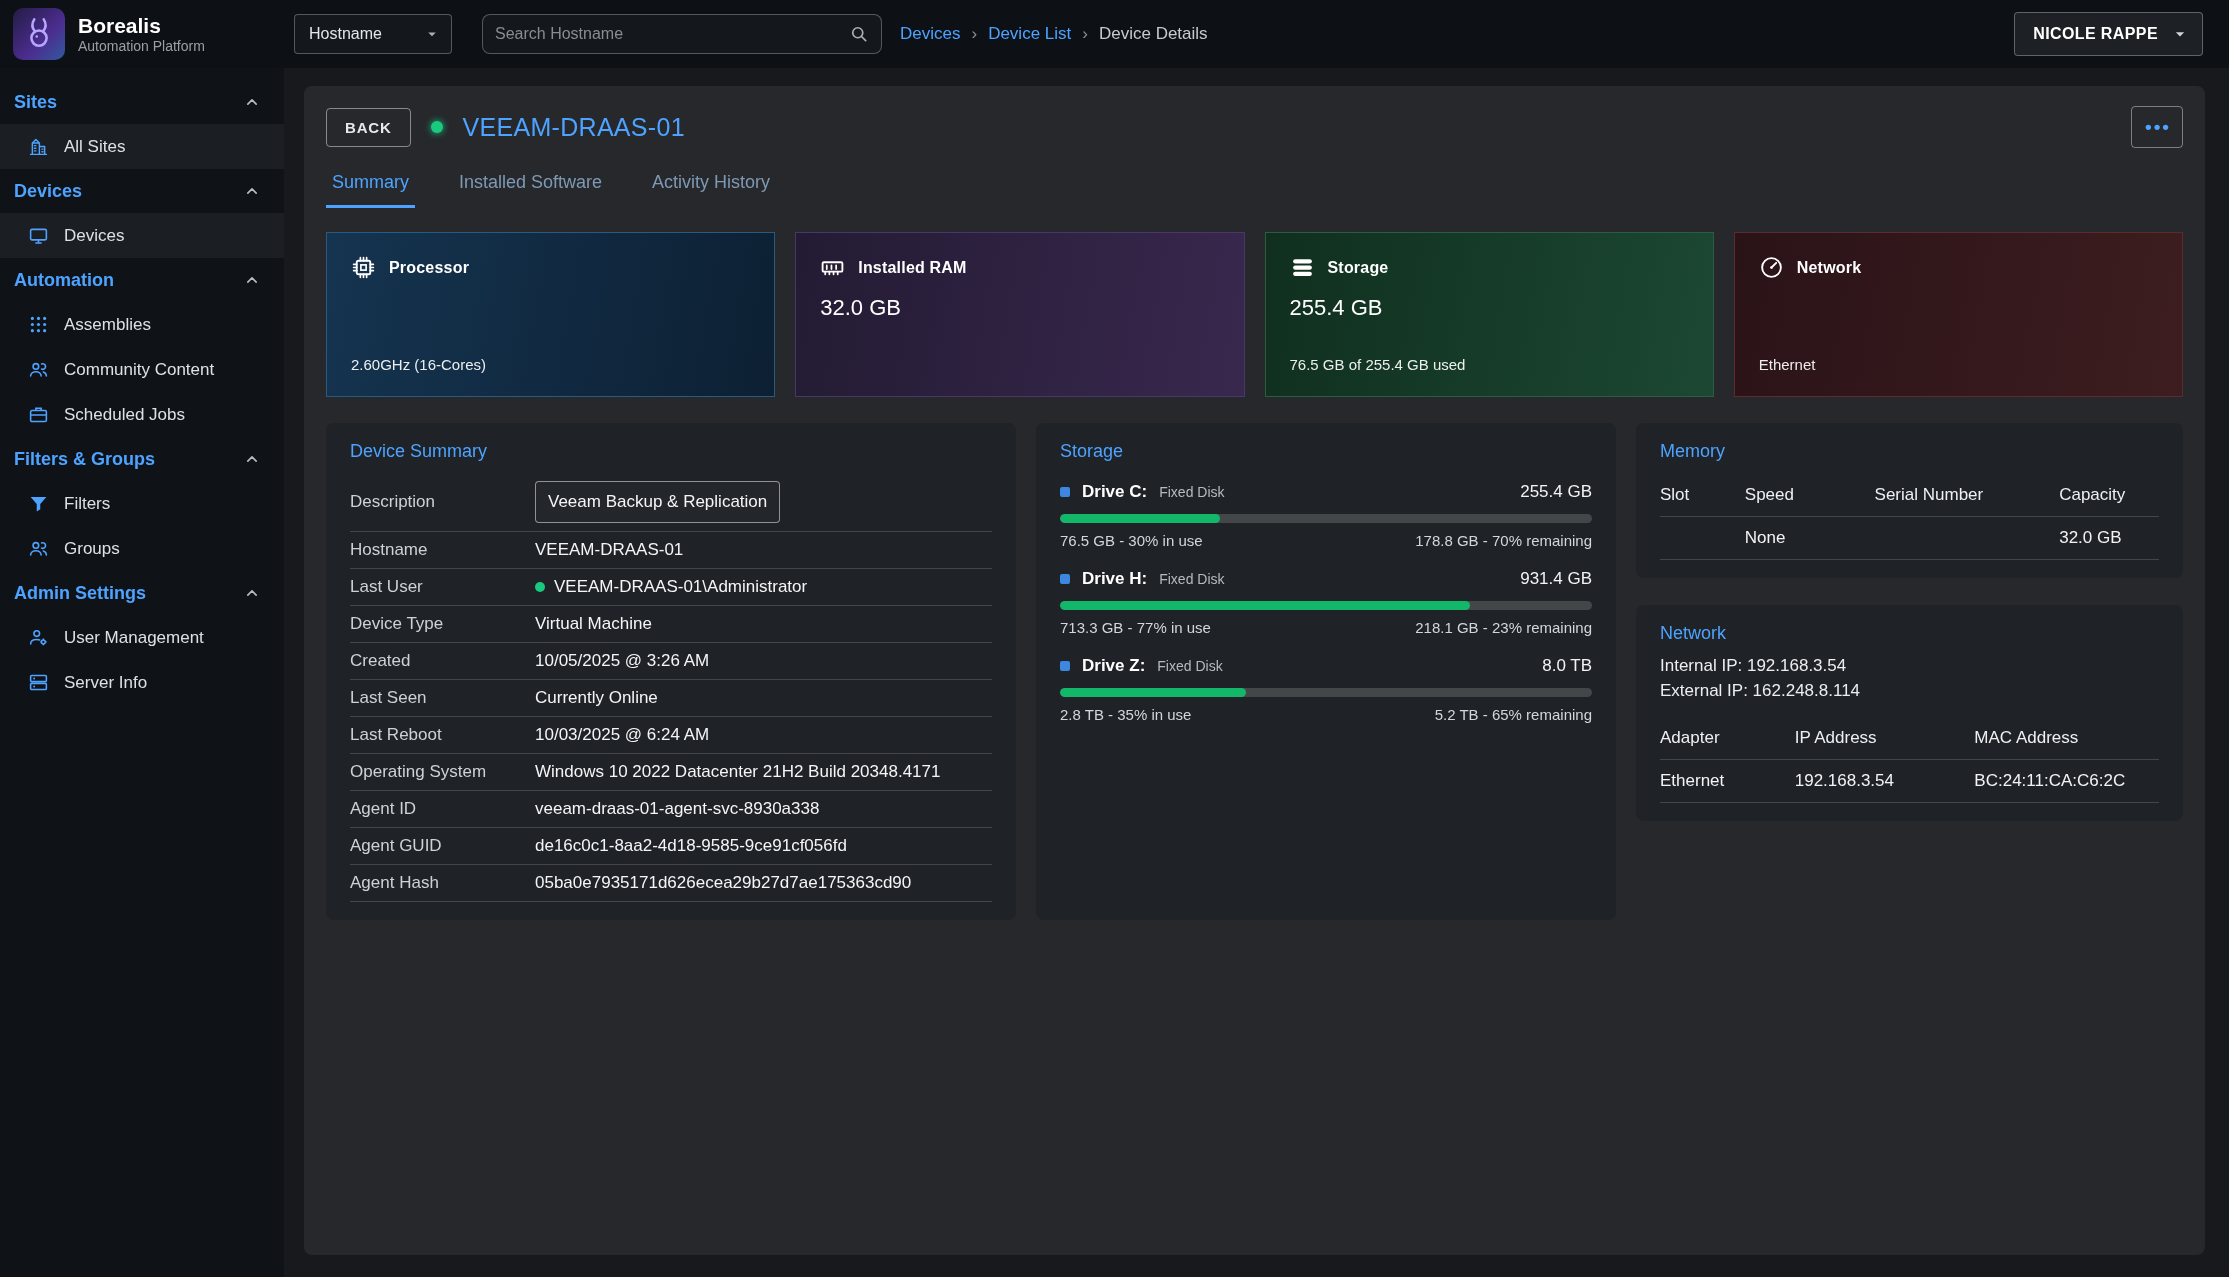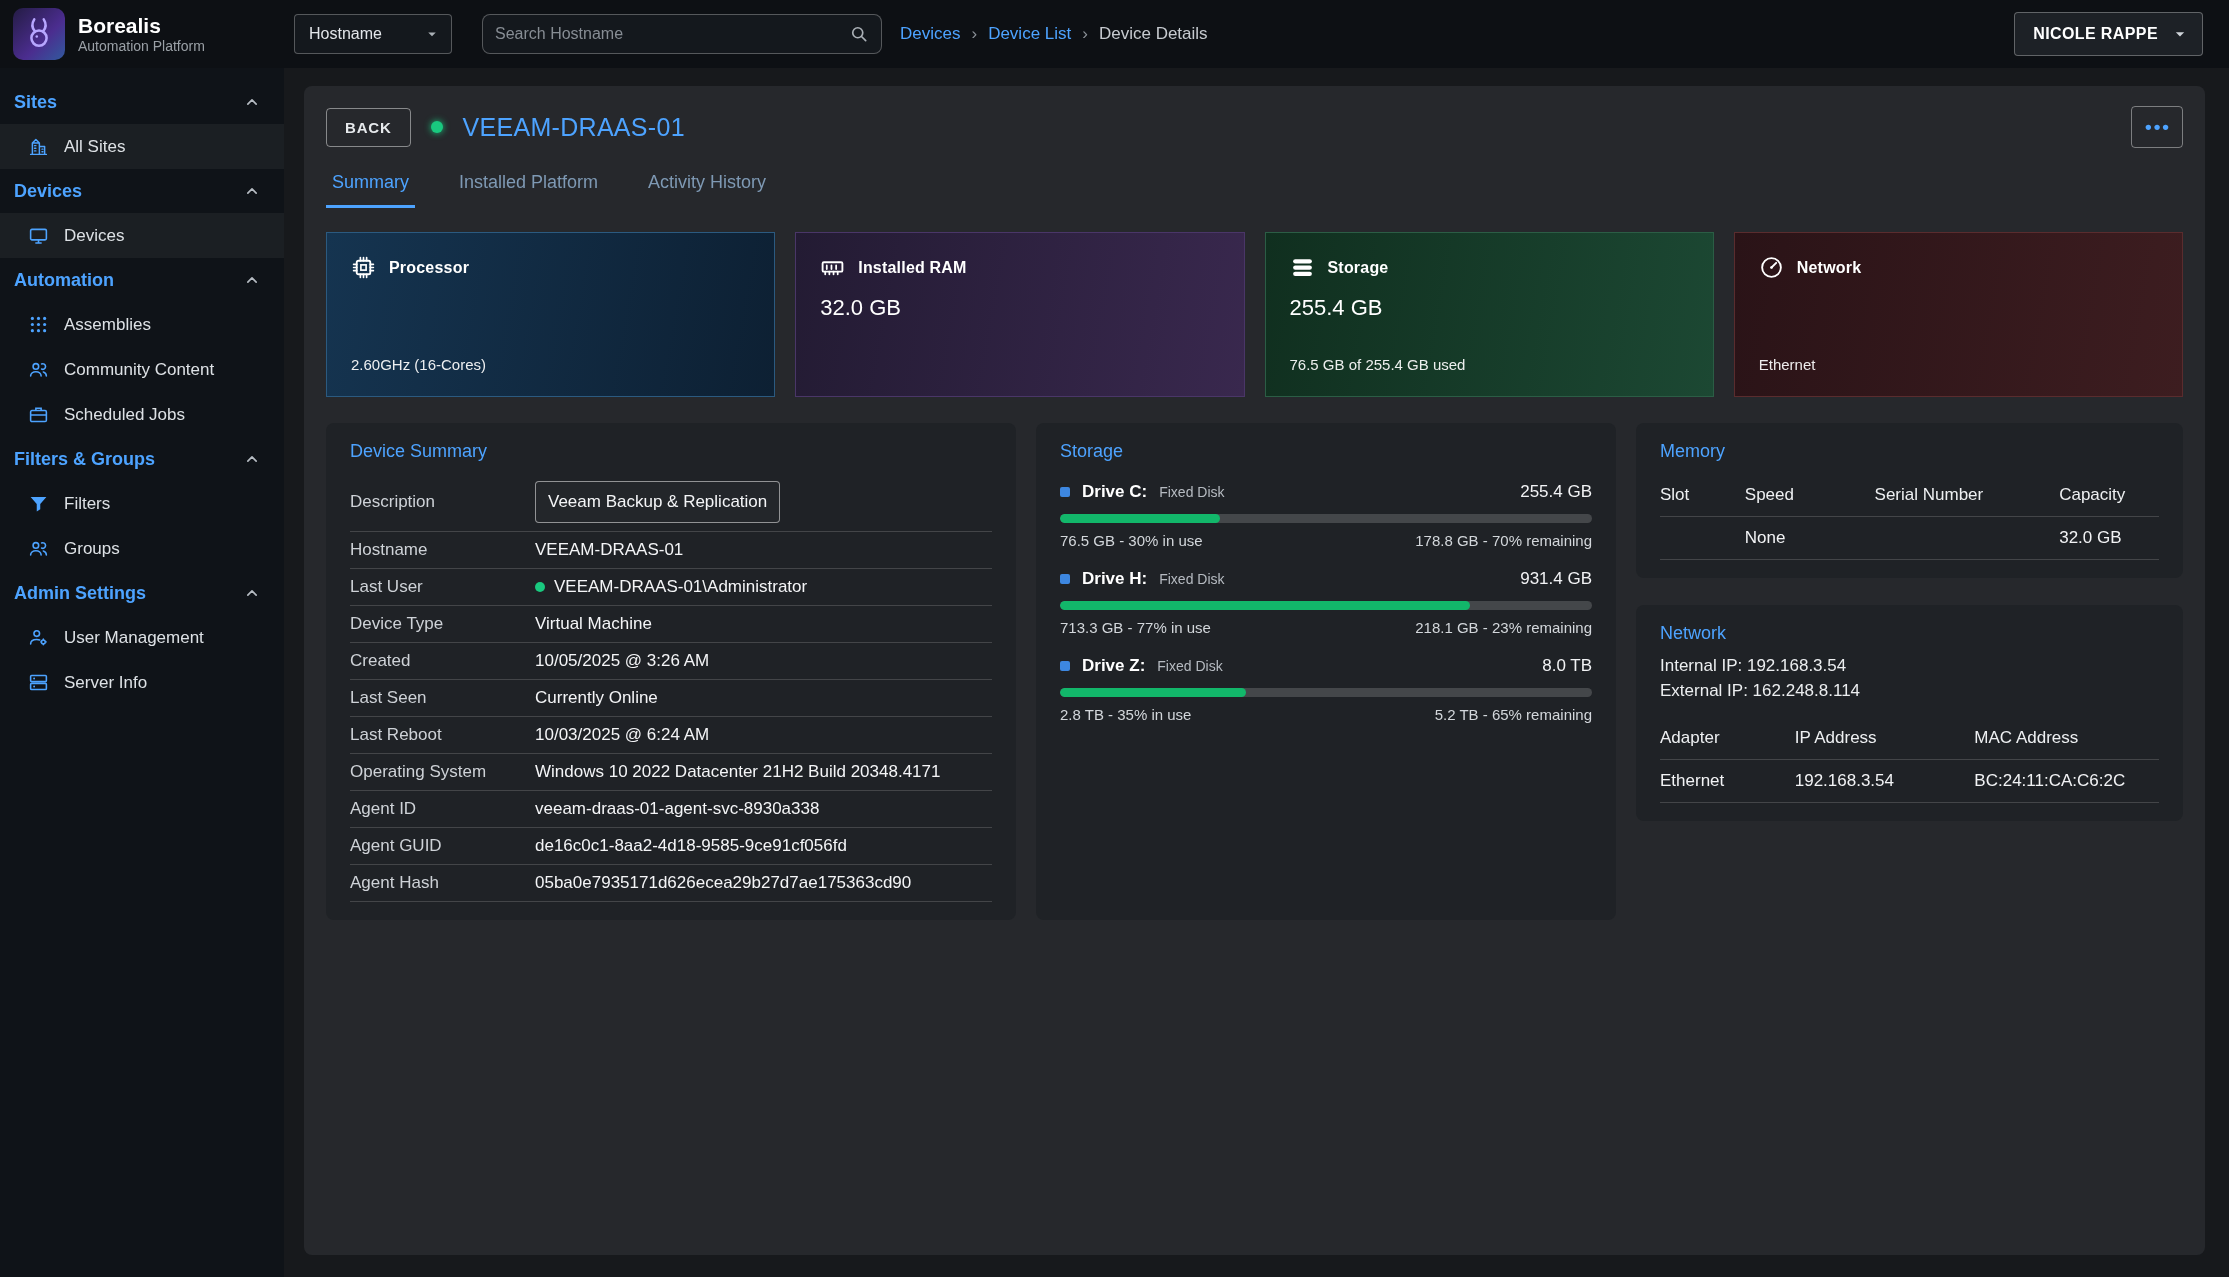--- a/index.html
+++ b/index.html
@@ -337,21 +337,21 @@
 
         <div class="panel-head">
           <button class="back-btn">BACK</button>
           <span class="status-dot"></span>
           <span class="device-name">VEEAM-DRAAS-01</span>
           <button class="more-btn">•••</button>
         </div>
 
         <div class="tabs">
           <div class="tab active">Summary</div>
-          <div class="tab">Installed Platform</div>
+          <div class="tab">Installed Software</div>
           <div class="tab">Activity History</div>
         </div>
 
         <div class="cards">
           <div class="card card-cpu">
             <div class="card-head">
               <svg class="ic">
                   <use href="#i-cpu"></use>
                 </svg>
               <span class="card-title">Processor</span>

